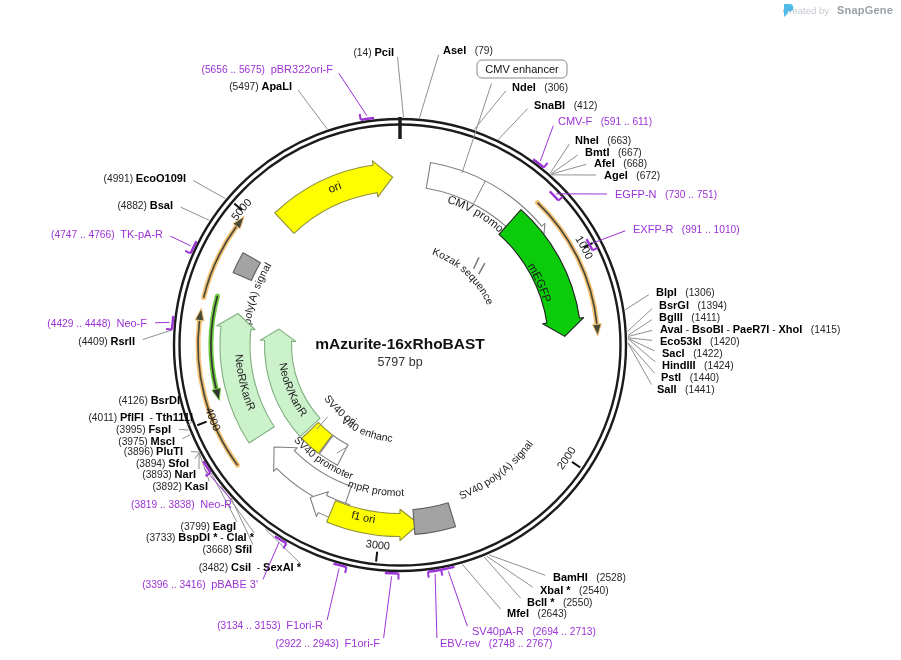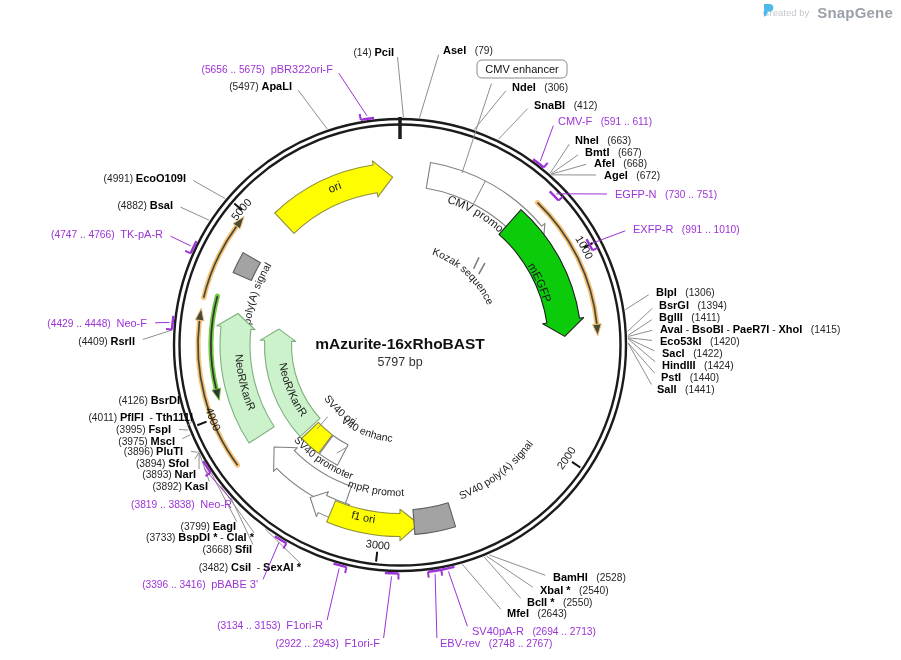--- a/index.html
+++ b/index.html
@@ -1,21 +1,21 @@
 <!DOCTYPE html>
 <html><head>
 <meta charset="utf-8">
 <style>
   html,body{margin:0;padding:0;background:#fff;font-family:"Liberation Sans",sans-serif;}
   .stage{position:relative;width:901px;height:660px;background:#fff;overflow:hidden;}
   svg{position:absolute;left:0;top:0;}
   svg text{white-space:pre;}
   .watermark{position:absolute;top:4px;right:8px;display:flex;align-items:center;gap:4px;}
   .wm-created{font-size:9.5px;color:#c3c8ce;}
-  .wm-brand{font-size:15px;font-weight:bold;color:#9aa1a9;letter-spacing:.2px;}
+  .wm-brand{font-size:11px;font-weight:bold;color:#9aa1a9;letter-spacing:.2px;}
 </style>
 </head>
 <body>
 
 <div class="stage">
   <svg id="map" width="901" height="660" viewBox="0 0 901 660">
     <defs id="map-defs">
         <path id="lp0" d="M311.5 203.4 A167 167 0 0 1 362.4 182.3" fill="none"></path>
         <path id="lp1" d="M441.3 200.8 A150 150 0 0 1 513.2 246.6" fill="none"></path>
         <path id="lp2" d="M429.7 253.7 A96 96 0 0 1 488.4 307.5" fill="none"></path>

